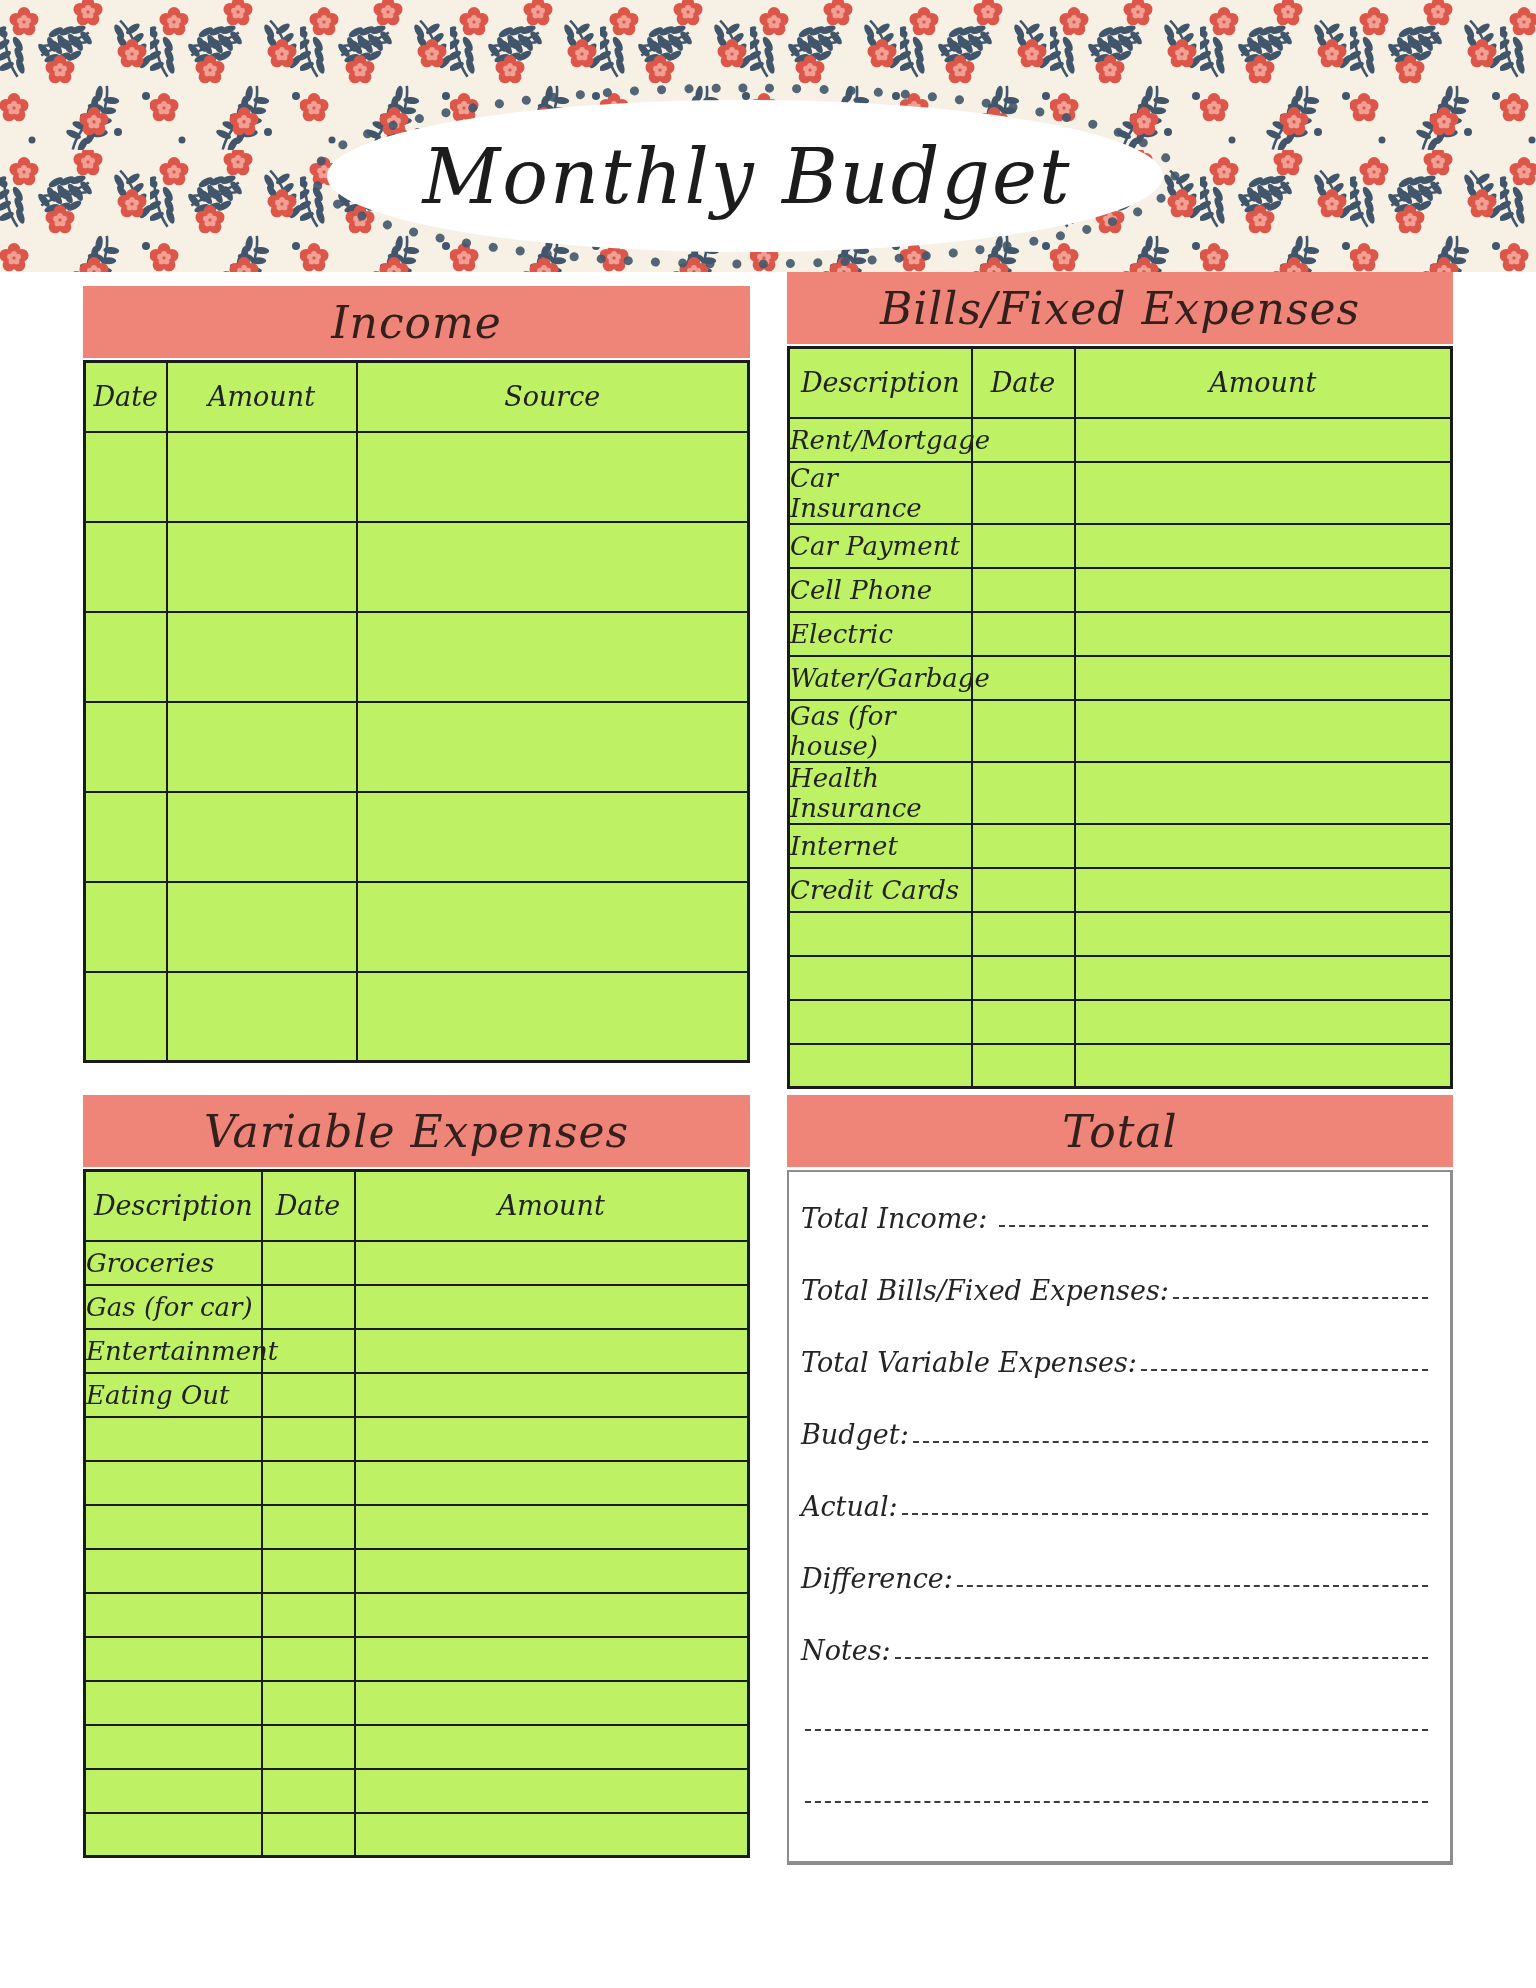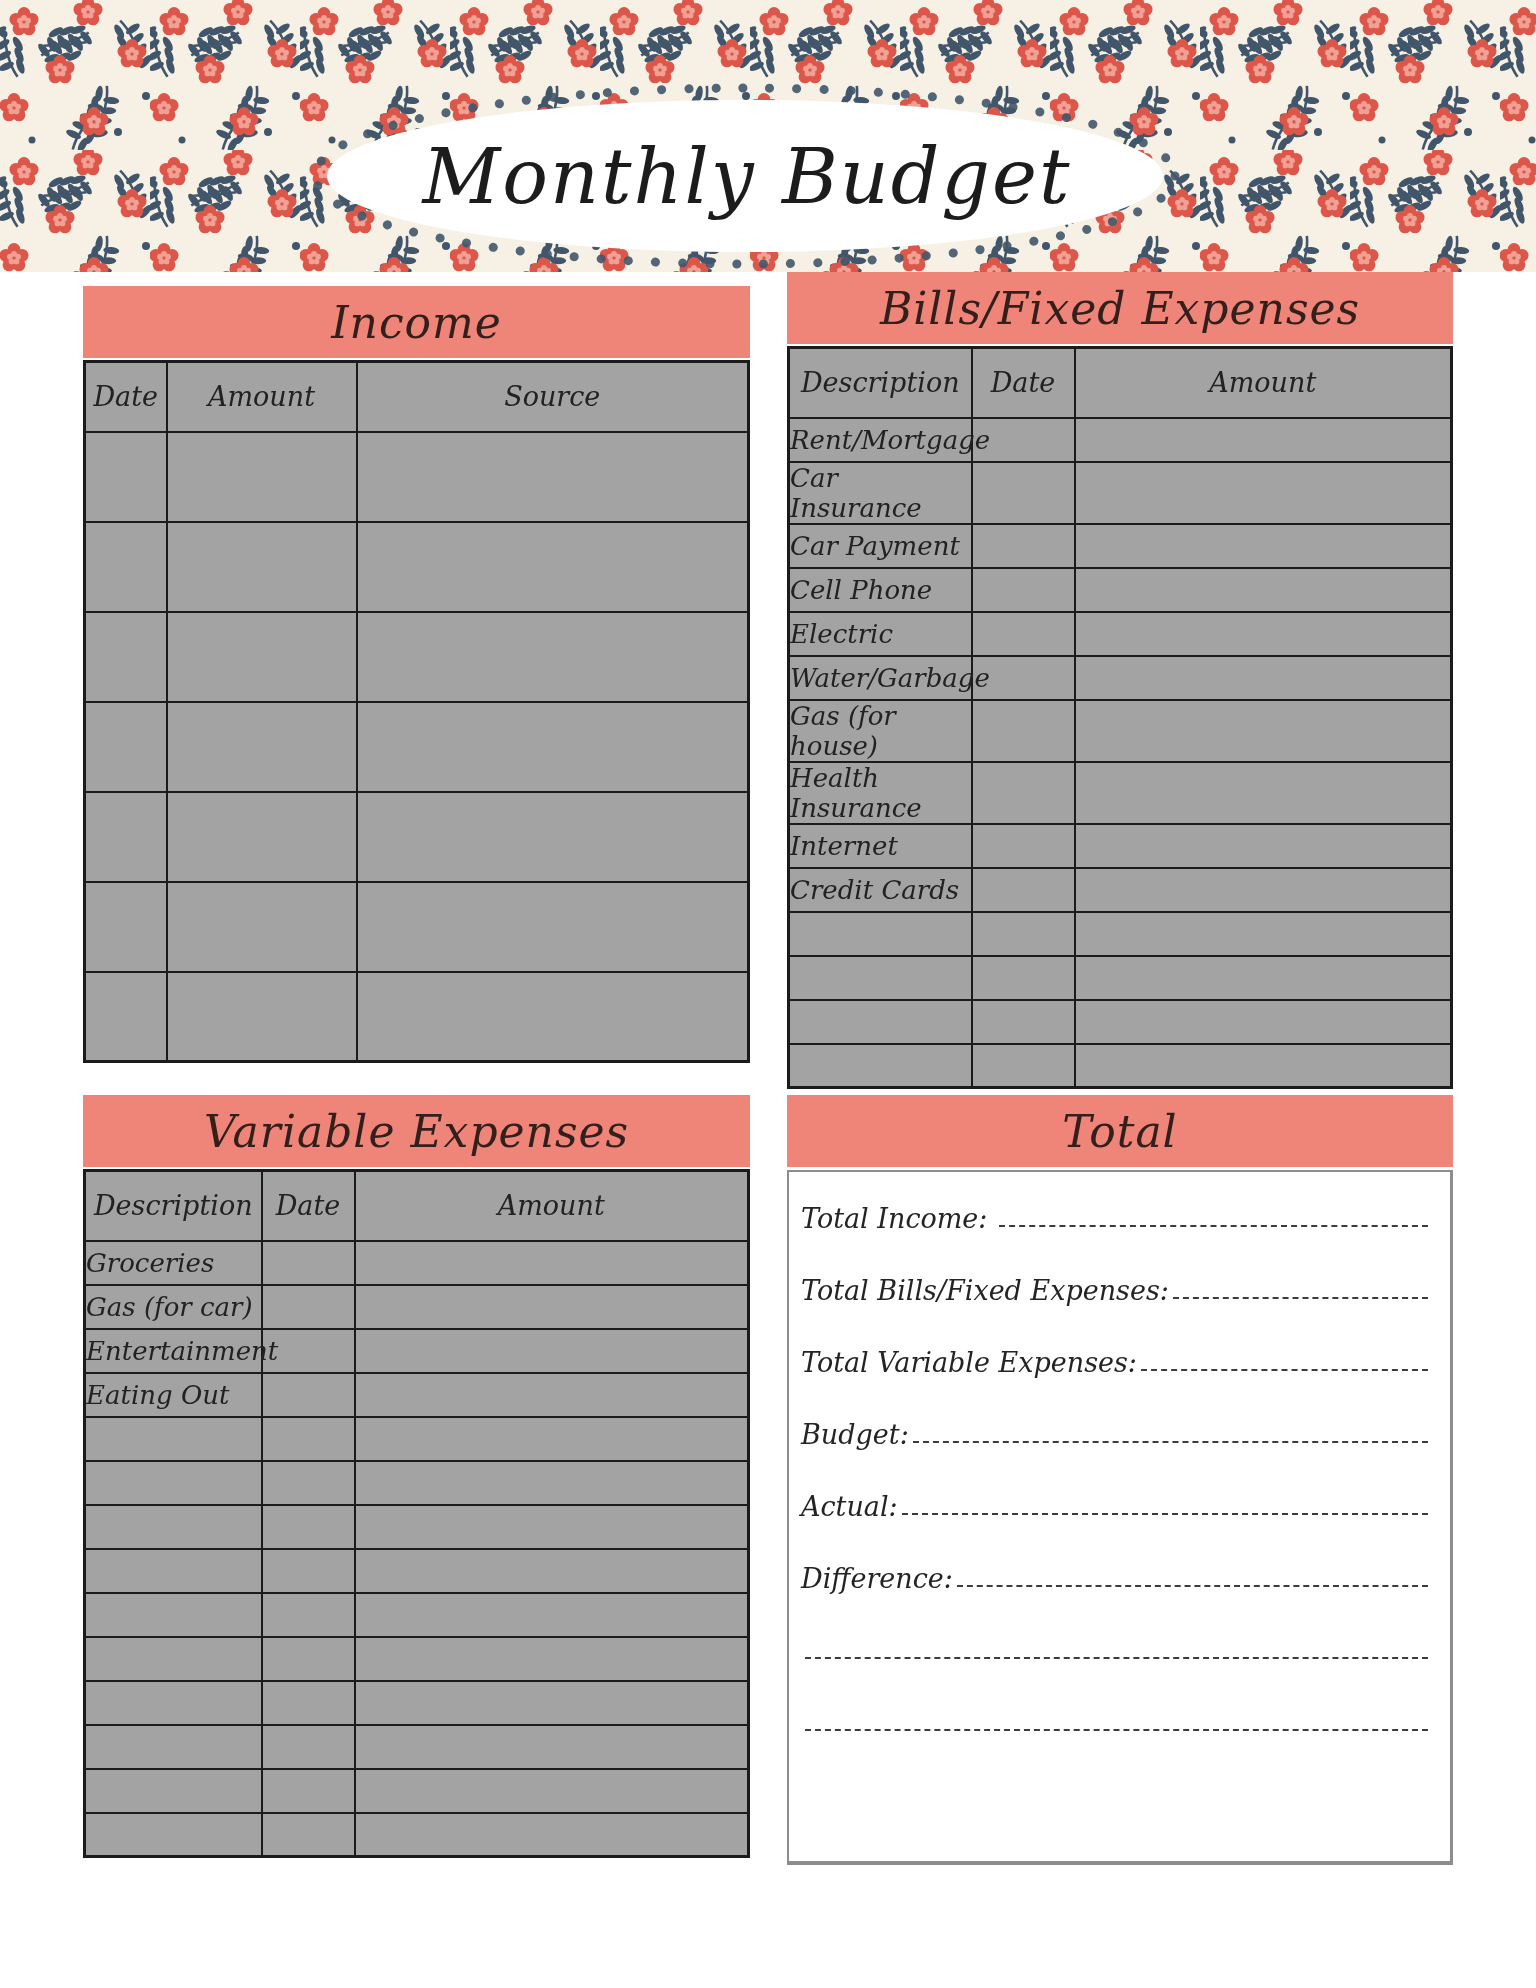--- a/index.html
+++ b/index.html
@@ -28,21 +28,21 @@
     font-family:"DejaVu Serif", serif;font-style:italic;
     font-size:44px;color:#33201d;letter-spacing:1px;
   }
   #income-section  {left:83px; top:286px; width:667px;}
   #bills-section   {left:787px;top:272px; width:666px;}
   #variable-section{left:83px; top:1095px;width:667px;}
   #total-section   {left:787px;top:1095px;width:666px;}
 
   table.grid{
     width:100%;border-collapse:collapse;table-layout:fixed;
-    margin-top:2px;border:3px solid #1b1b1b;background:#a3a3a3;
+    margin-top:2px;border:3px solid #1b1b1b;background:#bef264;
   }
   table.grid th, table.grid td{border:2.5px solid #1b1b1b;padding:0;}
   table.grid thead tr{height:70px;}
   table.grid th{
     font-family:"DejaVu Serif", serif;font-style:italic;font-weight:normal;
     font-size:27px;color:#222;text-align:center;
   }
   td.lbl{
     font-family:"DejaVu Serif", serif;font-style:italic;
     font-size:26px;color:#222;padding-left:13px;vertical-align:middle;
@@ -399,20 +399,24 @@
         </div>
         <div class="total-line">
           <span class="total-label">Actual:</span>
           <span class="total-dash"></span>
         </div>
         <div class="total-line">
           <span class="total-label">Difference:</span>
           <span class="total-dash"></span>
         </div>
         <div class="total-line">
+          <span class="total-label">Notes:</span>
+          <span class="total-dash"></span>
+        </div>
+        <div class="total-line">
           <span class="total-dash"></span>
         </div>
         <div class="total-line">
           <span class="total-dash"></span>
         </div>
       </div>
   </section>
 
 </div>
 

